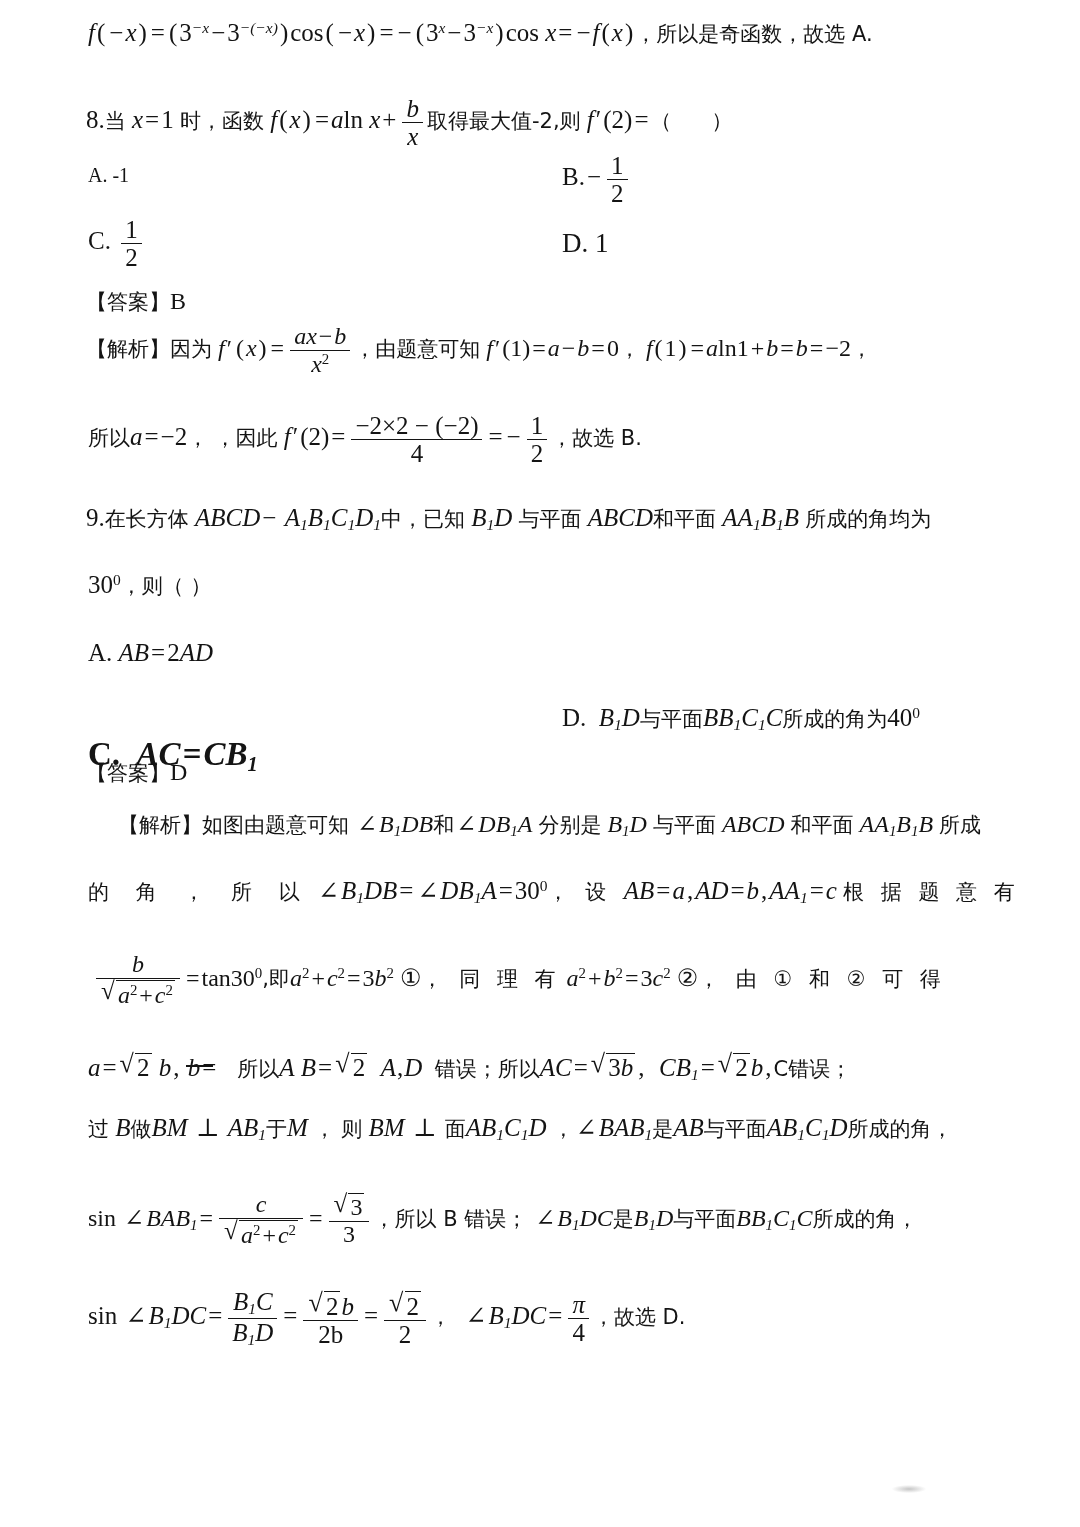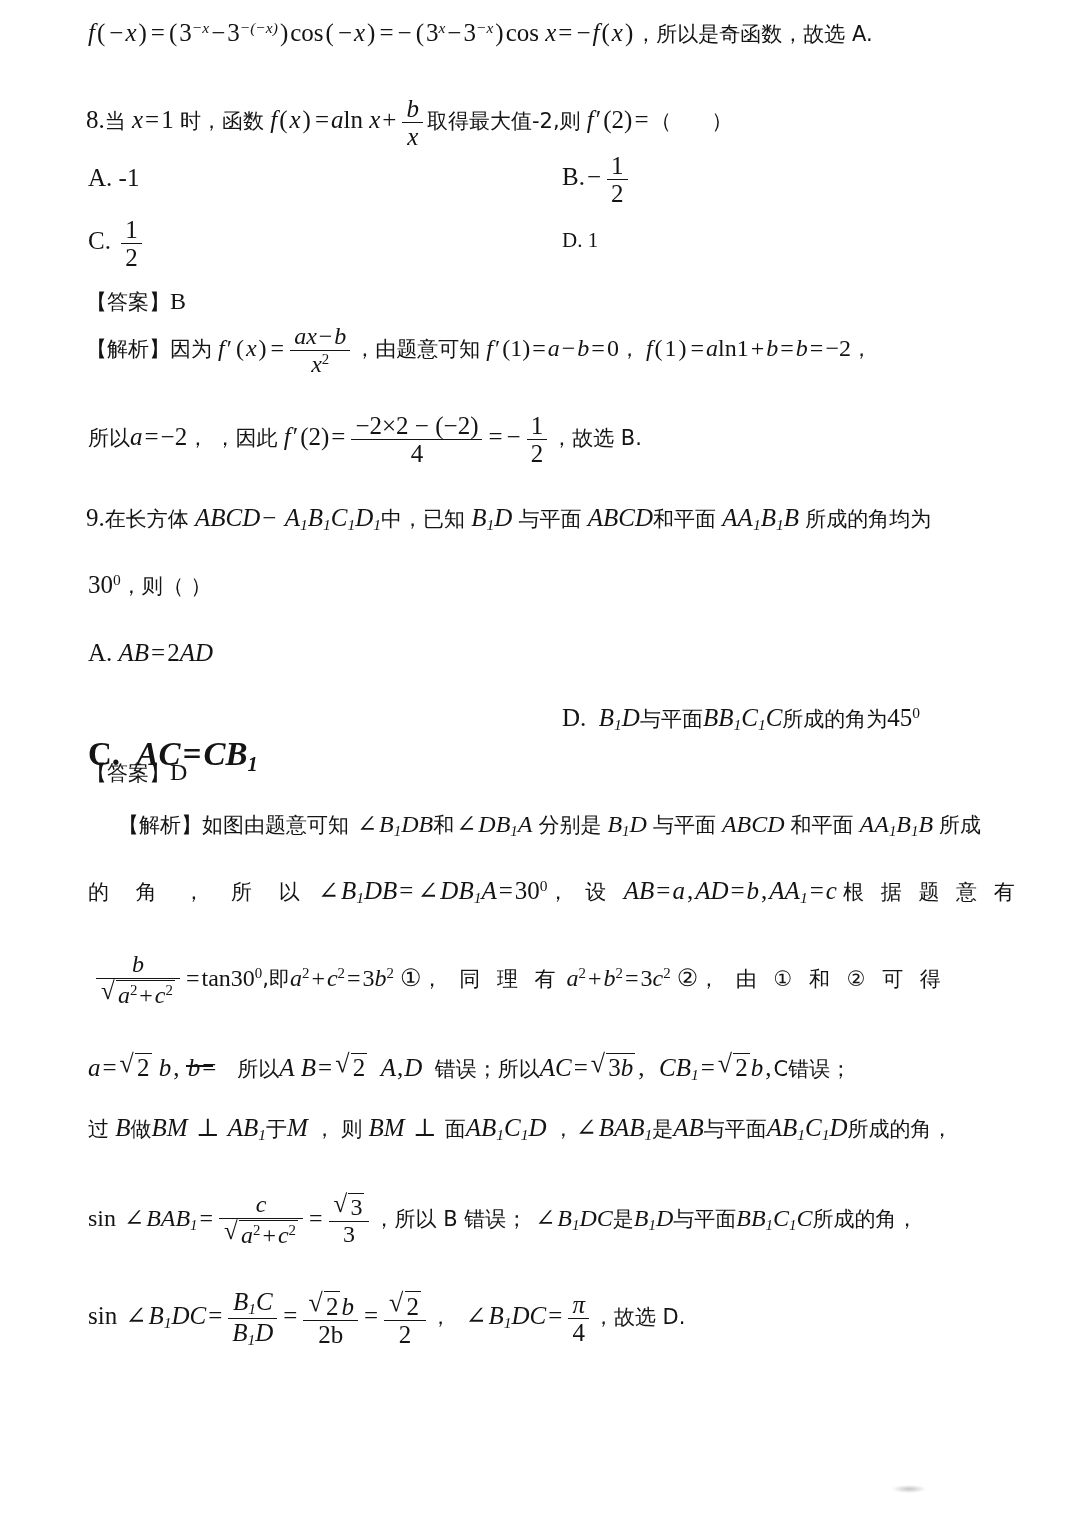--- a/index.html
+++ b/index.html
@@ -103,30 +103,30 @@
 <div class="page">
 
   <div class="line" style="left:88px; top:20px; font-size:25px;">
     <span class="mi">f</span><span class="mo">(</span><span class="mo">−</span><span class="mi">x</span><span class="mo">)</span><span class="mo">=</span><span class="mo">(</span><span class="mn">3</span><sup>−<span class="mi">x</span></sup><span class="mo">−</span><span class="mn">3</span><sup>−(−<span class="mi">x</span>)</sup><span class="mo">)</span><span class="mn">cos</span><span class="mo">(</span><span class="mo">−</span><span class="mi">x</span><span class="mo">)</span><span class="mo">=</span><span class="mo">−</span><span class="mo">(</span><span class="mn">3</span><sup><span class="mi">x</span></sup><span class="mo">−</span><span class="mn">3</span><sup>−<span class="mi">x</span></sup><span class="mo">)</span><span class="mn">cos</span>&nbsp;<span class="mi">x</span><span class="mo">=</span><span class="mo">−</span><span class="mi">f</span><span class="mo">(</span><span class="mi">x</span><span class="mo">)</span><span class="cn">，所以是奇函数，故选 A.</span>
   </div>
 
   <div class="line" style="left:86px; top:95px; font-size:25px;">
     <span class="mn">8.</span><span class="cn">当</span>&nbsp;<span class="mi">x</span><span class="mo">=</span><span class="mn">1</span>&nbsp;<span class="cn">时，函数</span>&nbsp;<span class="mi">f</span><span class="mo">(</span><span class="mi">x</span><span class="mo">)</span><span class="mo">=</span><span class="mi">a</span><span class="mn">ln</span>&nbsp;<span class="mi">x</span><span class="mo">+</span><span class="frac"><span class="num mi">b</span><span class="den mi">x</span></span><span class="cn">取得最大值-2,则</span>&nbsp;<span class="mi">f</span><span class="mo">′</span><span class="mn">(2)</span><span class="mo">=</span><span class="cn">（&nbsp;&nbsp;&nbsp;&nbsp;&nbsp;&nbsp;）</span>
   </div>
 
-  <div class="line" style="left:88px; top:165px; font-size:25px;">
+  <div class="line" style="left:88px; top:165px; font-size:20px;">
     <span class="mn">A.</span>&nbsp;<span class="mn">-1</span>
   </div>
   <div class="line" style="left:562px; top:152px; font-size:25px;">
     <span class="mn">B.</span><span class="mo">−</span><span class="frac"><span class="num mn">1</span><span class="den mn">2</span></span>
   </div>
   <div class="line" style="left:88px; top:216px; font-size:25px;">
     <span class="mn">C.</span>&nbsp;<span class="frac"><span class="num mn">1</span><span class="den mn">2</span></span>
   </div>
-  <div class="line" style="left:562px; top:230px; font-size:21px;">
+  <div class="line" style="left:562px; top:230px; font-size:27px;">
     <span class="mn">D.</span>&nbsp;<span class="mn">1</span>
   </div>
 
   <div class="line" style="left:86px; top:289px; font-size:24px;">
     <span class="cn">【答案】</span><span class="mn">B</span>
   </div>
 
   <div class="line" style="left:86px; top:324px; font-size:24px;">
     <span class="cn">【解析】</span><span class="cn">因为</span>&nbsp;<span class="mi">f</span><span class="mo">′</span><span class="mo">(</span><span class="mi">x</span><span class="mo">)</span><span class="mo">=</span><span class="frac"><span class="num"><span class="mi">a</span><span class="mi">x</span><span class="mo">−</span><span class="mi">b</span></span><span class="den"><span class="mi">x</span><sup class="up">2</sup></span></span><span class="cn">，由题意可知</span>&nbsp;<span class="mi">f</span><span class="mo">′</span><span class="mn">(1)</span><span class="mo">=</span><span class="mi">a</span><span class="mo">−</span><span class="mi">b</span><span class="mo">=</span><span class="mn">0</span><span class="cn">，</span>&nbsp;<span class="mi">f</span><span class="mo">(</span><span class="mn">1</span><span class="mo">)</span><span class="mo">=</span><span class="mi">a</span><span class="mn">ln1</span><span class="mo">+</span><span class="mi">b</span><span class="mo">=</span><span class="mi">b</span><span class="mo">=</span><span class="mn">−2</span><span class="cn">，</span>
   </div>
@@ -143,21 +143,21 @@
     <span class="mn">30</span><sup class="up">0</sup><span class="cn">，则（    ）</span>
   </div>
 
   <div class="line" style="left:88px; top:640px; font-size:25px;">
     <span class="mn">A.</span>&nbsp;<span class="mi">AB</span><span class="mo">=</span><span class="mn">2</span><span class="mi">AD</span>
   </div>
   <div class="line" style="left:88px; top:738px; font-size:33px;font-weight:bold;">
     <span class="mn">C.</span>&nbsp;&nbsp;<span class="mi">AC</span><span class="mo">=</span><span class="mi">CB<sub>1</sub></span>
   </div>
   <div class="line" style="left:562px; top:705px; font-size:25px;">
-    <span class="mn">D.</span>&nbsp;&nbsp;<span class="mi">B<sub>1</sub>D</span><span class="cn">与平面</span><span class="mi">BB<sub>1</sub>C<sub>1</sub>C</span><span class="cn">所成的角为</span><span class="mn">45</span><sup class="up">0</sup>
+    <span class="mn">D.</span>&nbsp;&nbsp;<span class="mi">B<sub>1</sub>D</span><span class="cn">与平面</span><span class="mi">BB<sub>1</sub>C<sub>1</sub>C</span><span class="cn">所成的角为</span><span class="mn">40</span><sup class="up">0</sup>
   </div>
 
   <div class="line" style="left:86px; top:760px; font-size:24px;">
     <span class="cn">【答案】</span><span class="mn">D</span>
   </div>
 
   <div class="line" style="left:86px; top:812px; font-size:24px;margin-left:32px;">
     <span class="cn">【解析】</span><span class="cn">如图由题意可知</span>&nbsp;<span class="mo">∠</span><span class="mi">B<sub>1</sub>DB</span><span class="cn">和</span><span class="mo">∠</span><span class="mi">DB<sub>1</sub>A</span>&nbsp;<span class="cn">分别是</span>&nbsp;<span class="mi">B<sub>1</sub>D</span>&nbsp;<span class="cn">与平面</span>&nbsp;<span class="mi">ABCD</span>&nbsp;<span class="cn">和平面</span>&nbsp;<span class="mi">AA<sub>1</sub>B<sub>1</sub>B</span>&nbsp;<span class="cn">所成</span>
   </div>
 

